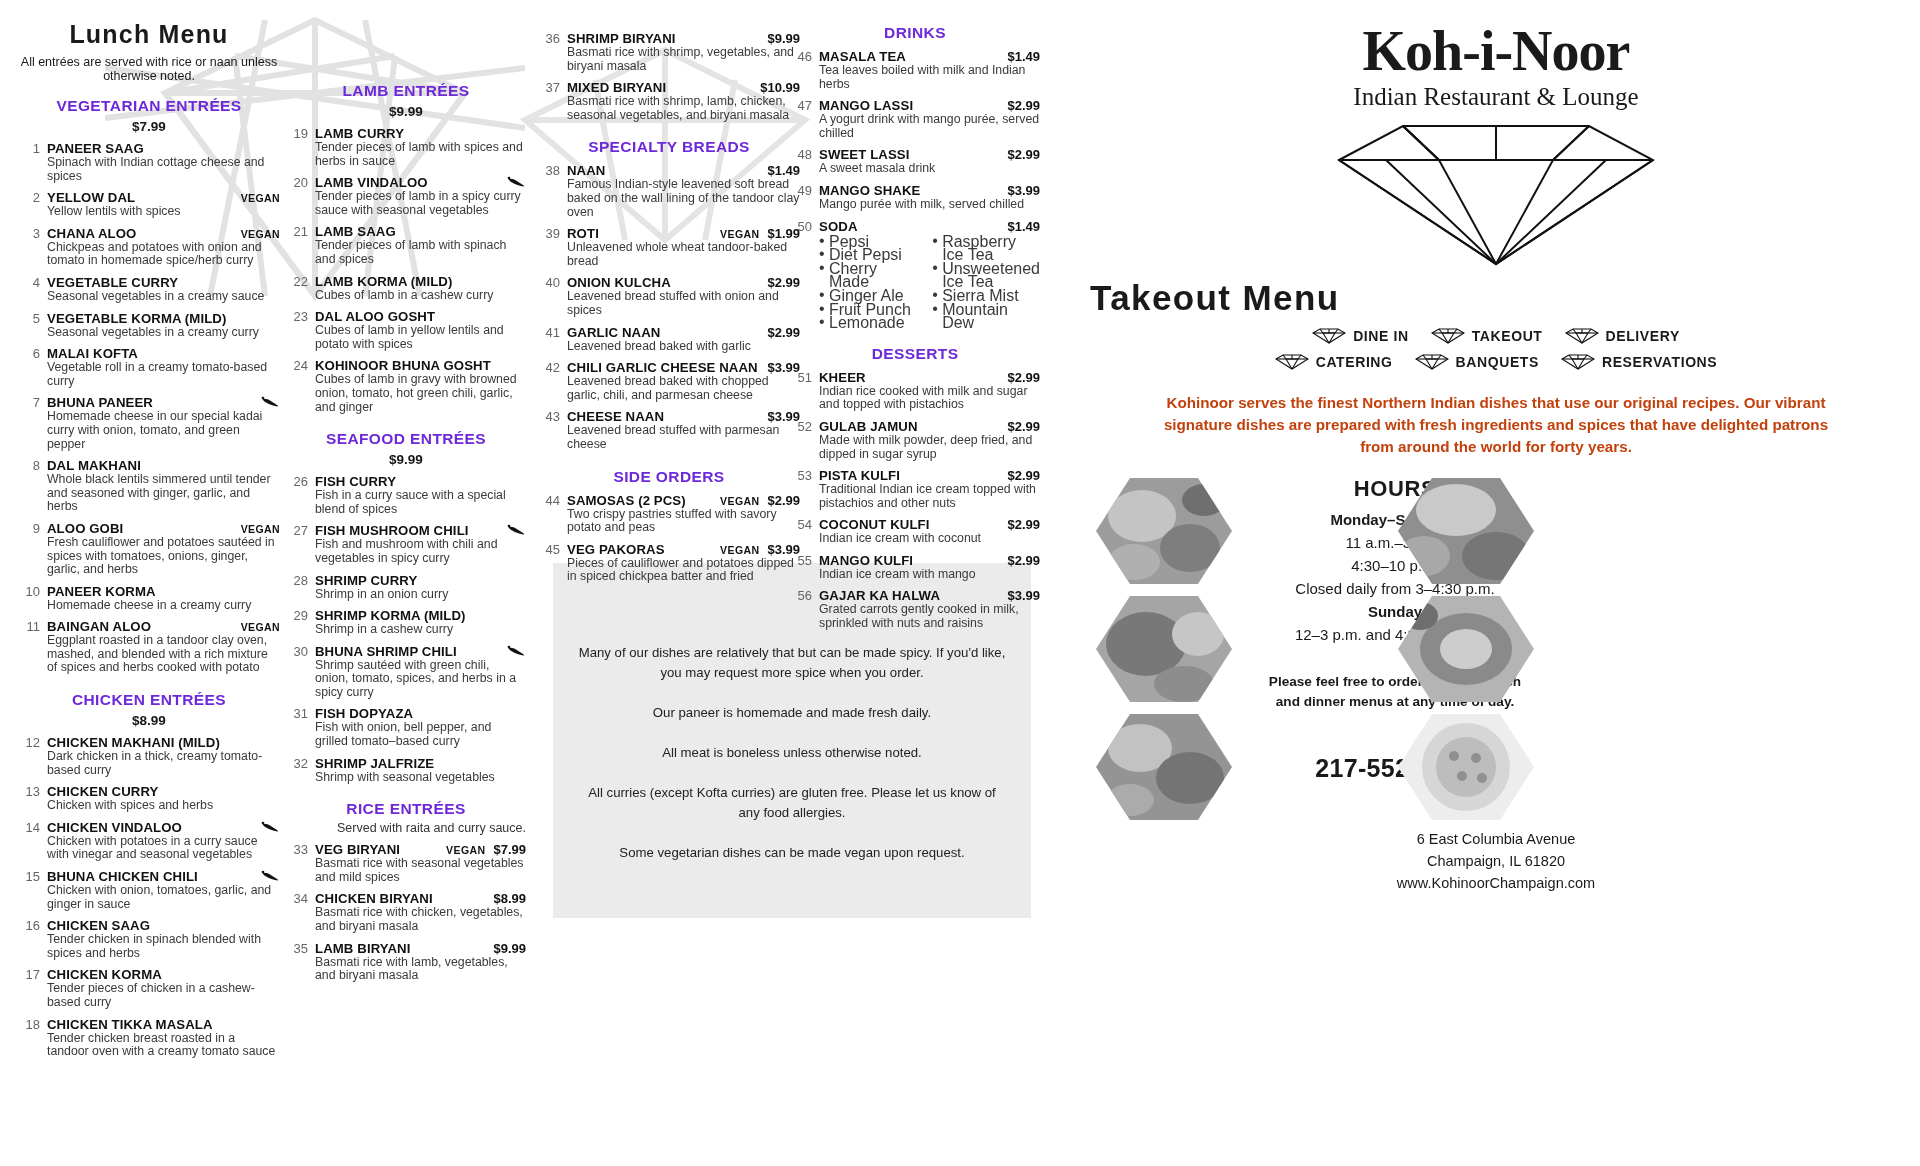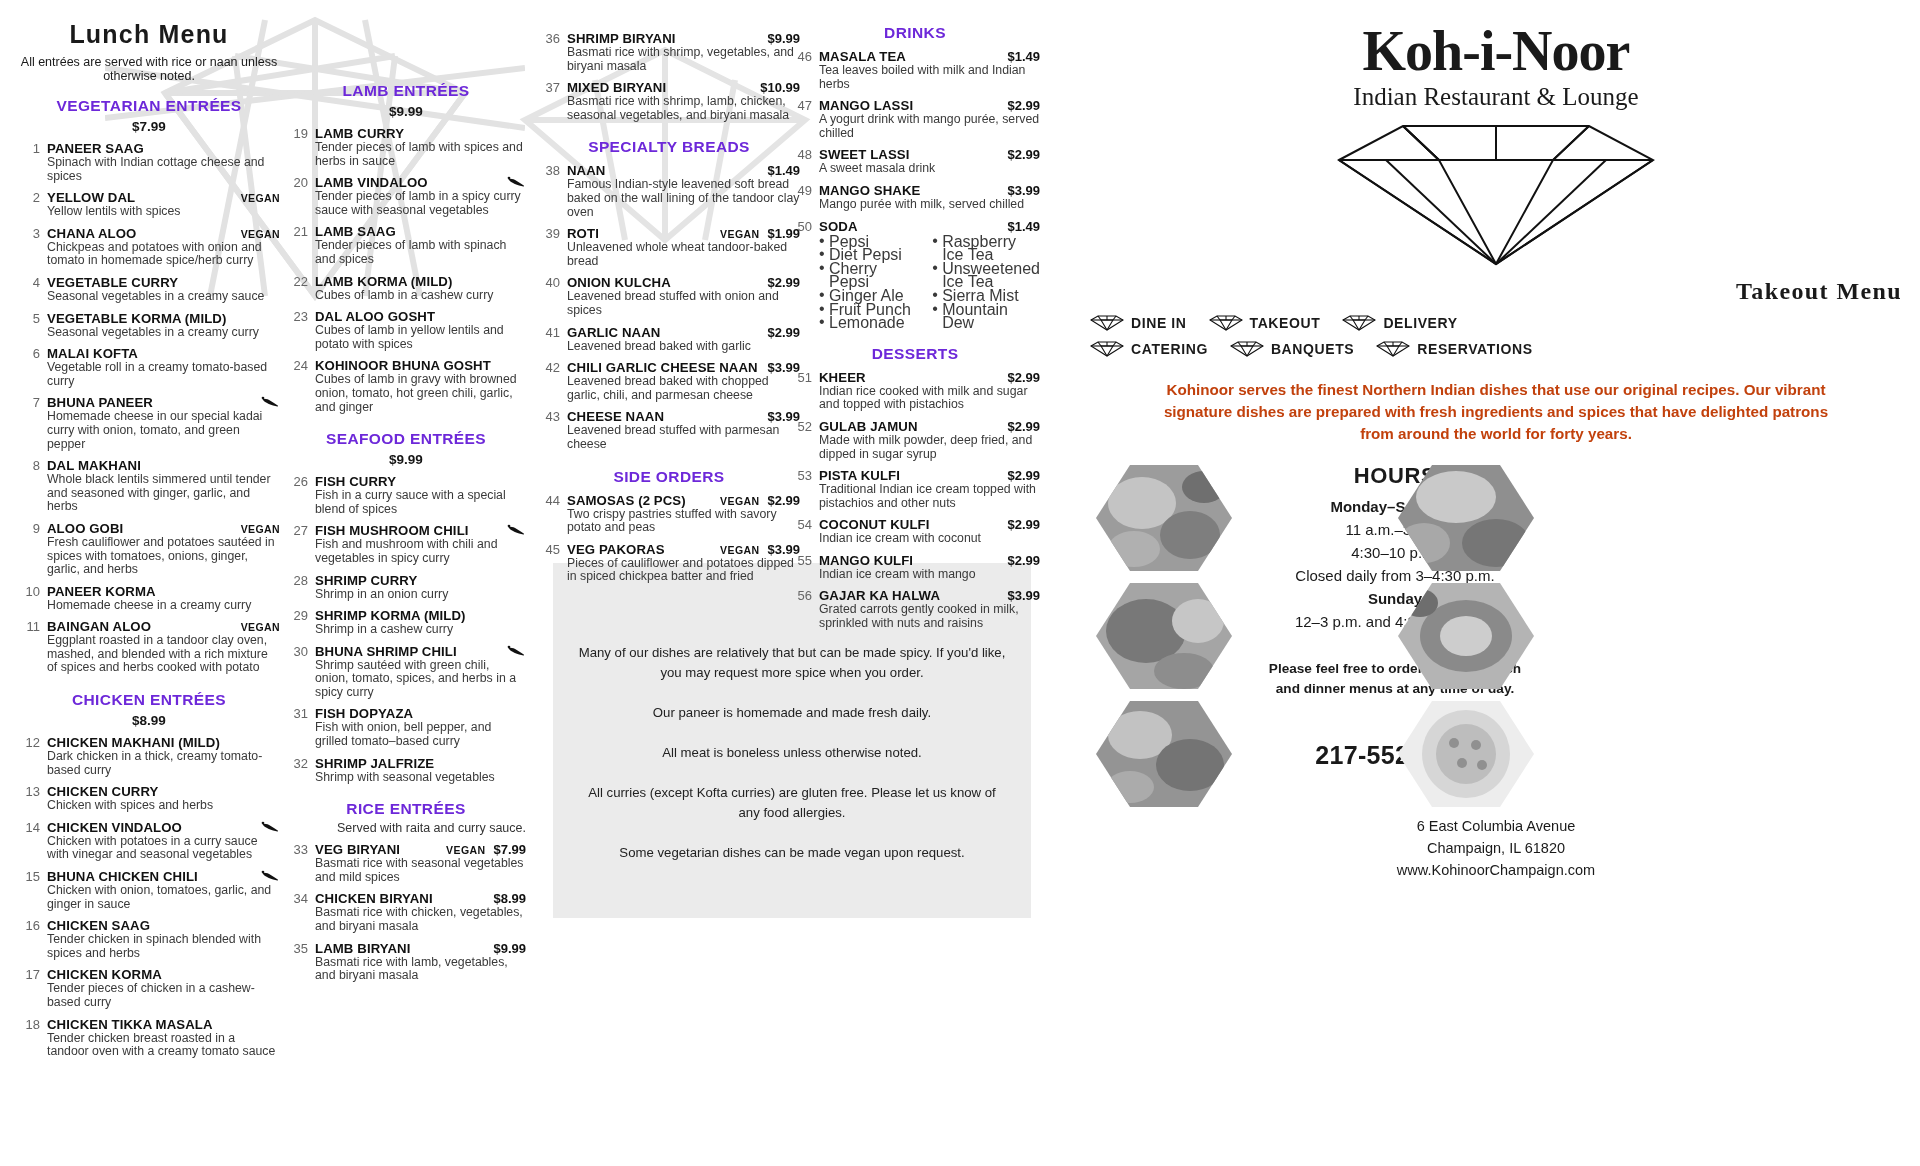--- a/index.html
+++ b/index.html
@@ -35,22 +35,22 @@
 
   
   .notes{position:absolute;background:#ebebeb;z-index:1;}
   .notes-inner{position:relative;z-index:3;text-align:center;font-size:13.2px;line-height:20px;color:#222;}
   .notes-inner p{margin:0 0 20px 0;}
 
   
   .brand{position:absolute;z-index:2;text-align:center;}
   .brand-name{font-family:"Liberation Serif",serif;font-weight:bold;font-size:56px;letter-spacing:-1px;line-height:58px;}
   .brand-sub{font-family:"Liberation Serif",serif;font-size:25px;line-height:30px;margin-top:2px;}
-  .takeout-hd{font-weight:bold;font-size:24px;letter-spacing:1.4px;text-align:right;font-family:Liberation Serif, serif;}
-  .svc-row{display:flex;align-items:center;gap:22px;margin-top:10px;}
+  .takeout-hd{font-weight:bold;font-size:35px;letter-spacing:1.4px;text-align:left;}
+  .svc-row{display:flex;justify-content:center;align-items:center;gap:22px;margin-top:10px;}
   .svc{display:flex;align-items:center;gap:7px;font-weight:bold;font-size:14px;letter-spacing:.6px;}
   .blurb{font-weight:bold;font-size:15.2px;line-height:22px;text-align:center;color:#c2410c;}
   .hours-hd{font-weight:bold;font-size:22px;letter-spacing:.6px;text-align:center;}
   .hours-line{font-size:15px;line-height:23px;text-align:center;}
   .hours-line.b{font-weight:bold;}
   .pleasenote{font-weight:bold;font-size:13.6px;line-height:20px;text-align:center;}
   .phone{font-weight:bold;font-size:25px;text-align:center;letter-spacing:.3px;}
   .addr{font-size:14.5px;line-height:22px;text-align:center;}
 
   .photo{position:absolute;z-index:1;}
@@ -526,21 +526,21 @@
             <span class="nm">SODA</span>
             <span class="pr">$1.49</span>
           </div>
         </div>
       </div>
 
     <div class="bullets">
       <ul>
           <li>Pepsi</li>
           <li>Diet Pepsi</li>
-          <li>Cherry Pepsi</li>
+          <li>Cherry Made</li>
           <li>Ginger Ale</li>
           <li>Fruit Punch</li>
           <li>Lemonade</li>
         </ul>
       <ul>
           <li>Raspberry<br>Ice Tea</li>
           <li>Unsweetened<br>Ice Tea</li>
           <li>Sierra Mist</li>
           <li>Mountain Dew</li>
         </ul>

